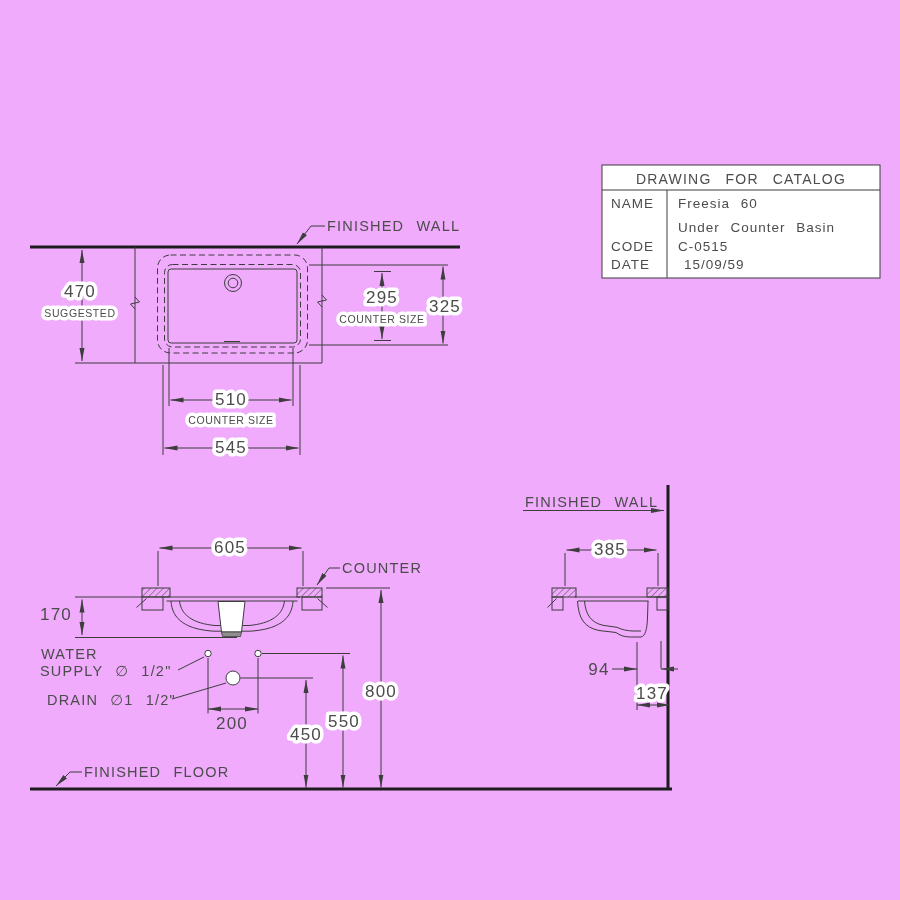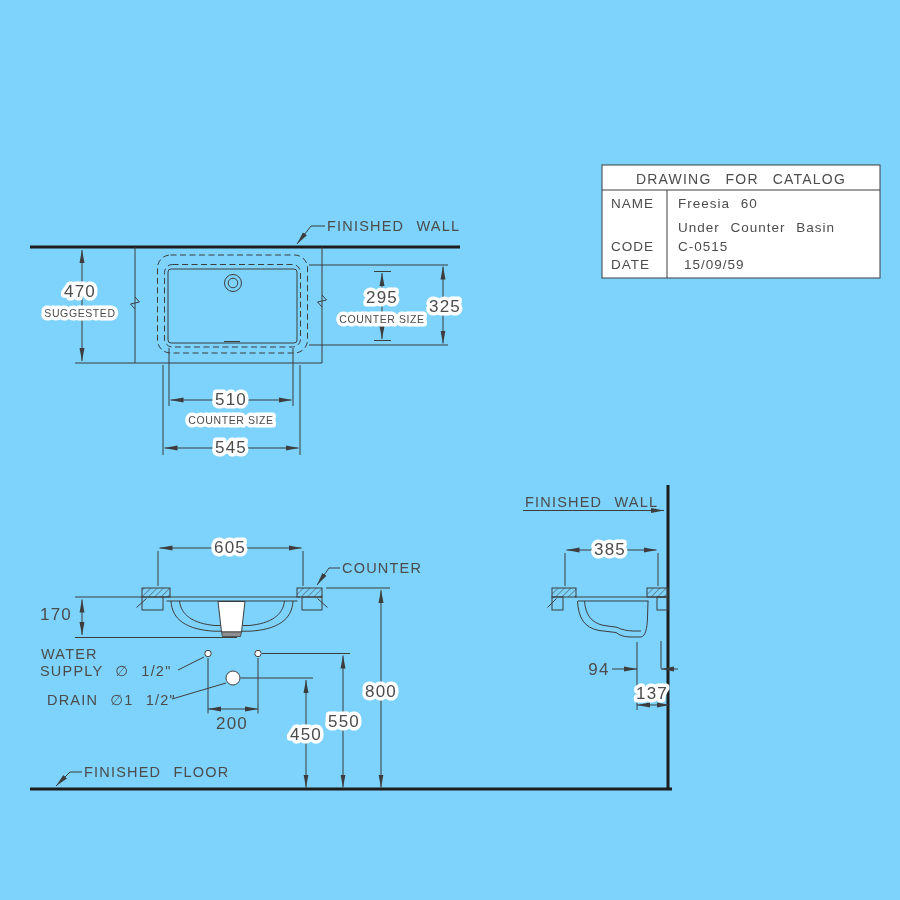--- a/index.html
+++ b/index.html
@@ -1,16 +1,16 @@
 <!DOCTYPE html>
 <html><head>
 <meta charset="utf-8">
 <style>
   html,body{margin:0;padding:0;background:#fff;}
-  .sheet{position:relative;width:900px;height:900px;background:#7dd3fc;overflow:hidden;}
+  .sheet{position:relative;width:900px;height:900px;background:#f0abfc;overflow:hidden;}
   svg{display:block;}
   svg text{font-family:"Liberation Sans","DejaVu Sans",sans-serif;fill:#4c4c4c;}
   .dim{font-size:17px;letter-spacing:1.2px;text-anchor:middle;}
   .dimsmall{font-size:10.5px;letter-spacing:0.6px;text-anchor:middle;}
   .label{font-size:14.5px;letter-spacing:1.2px;word-spacing:7px;}
   .tb{font-size:13.5px;letter-spacing:1px;word-spacing:6px;}
   .tbtitle{font-size:14px;letter-spacing:1.2px;word-spacing:9px;text-anchor:middle;}
   .halo{paint-order:stroke;stroke:#fff;stroke-width:7px;stroke-linejoin:round;}
   .ln{stroke:#3d3d3d;stroke-width:1;fill:none;}
   .thick{stroke:#1d1d1d;stroke-width:3;fill:none;}

